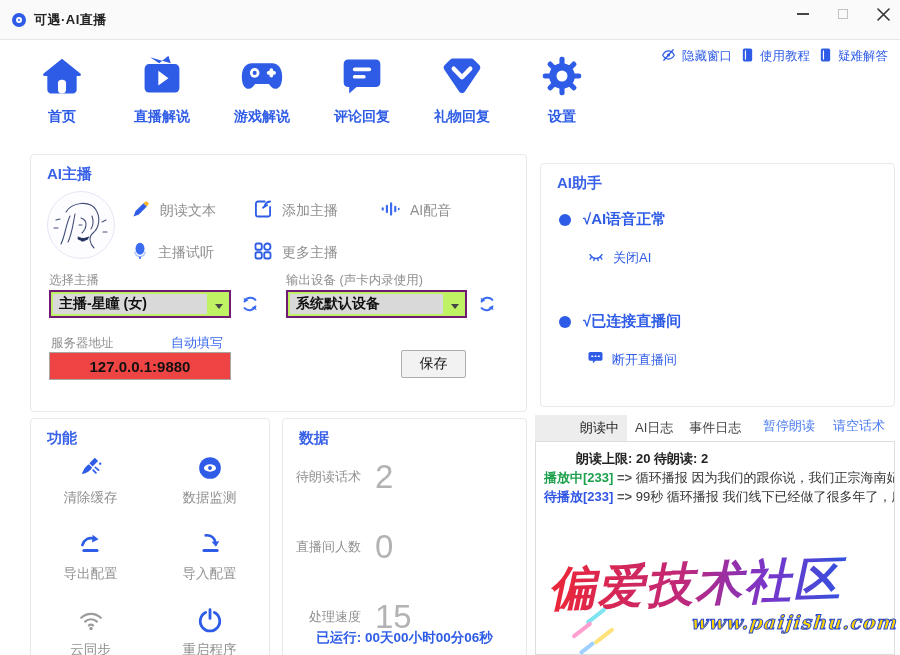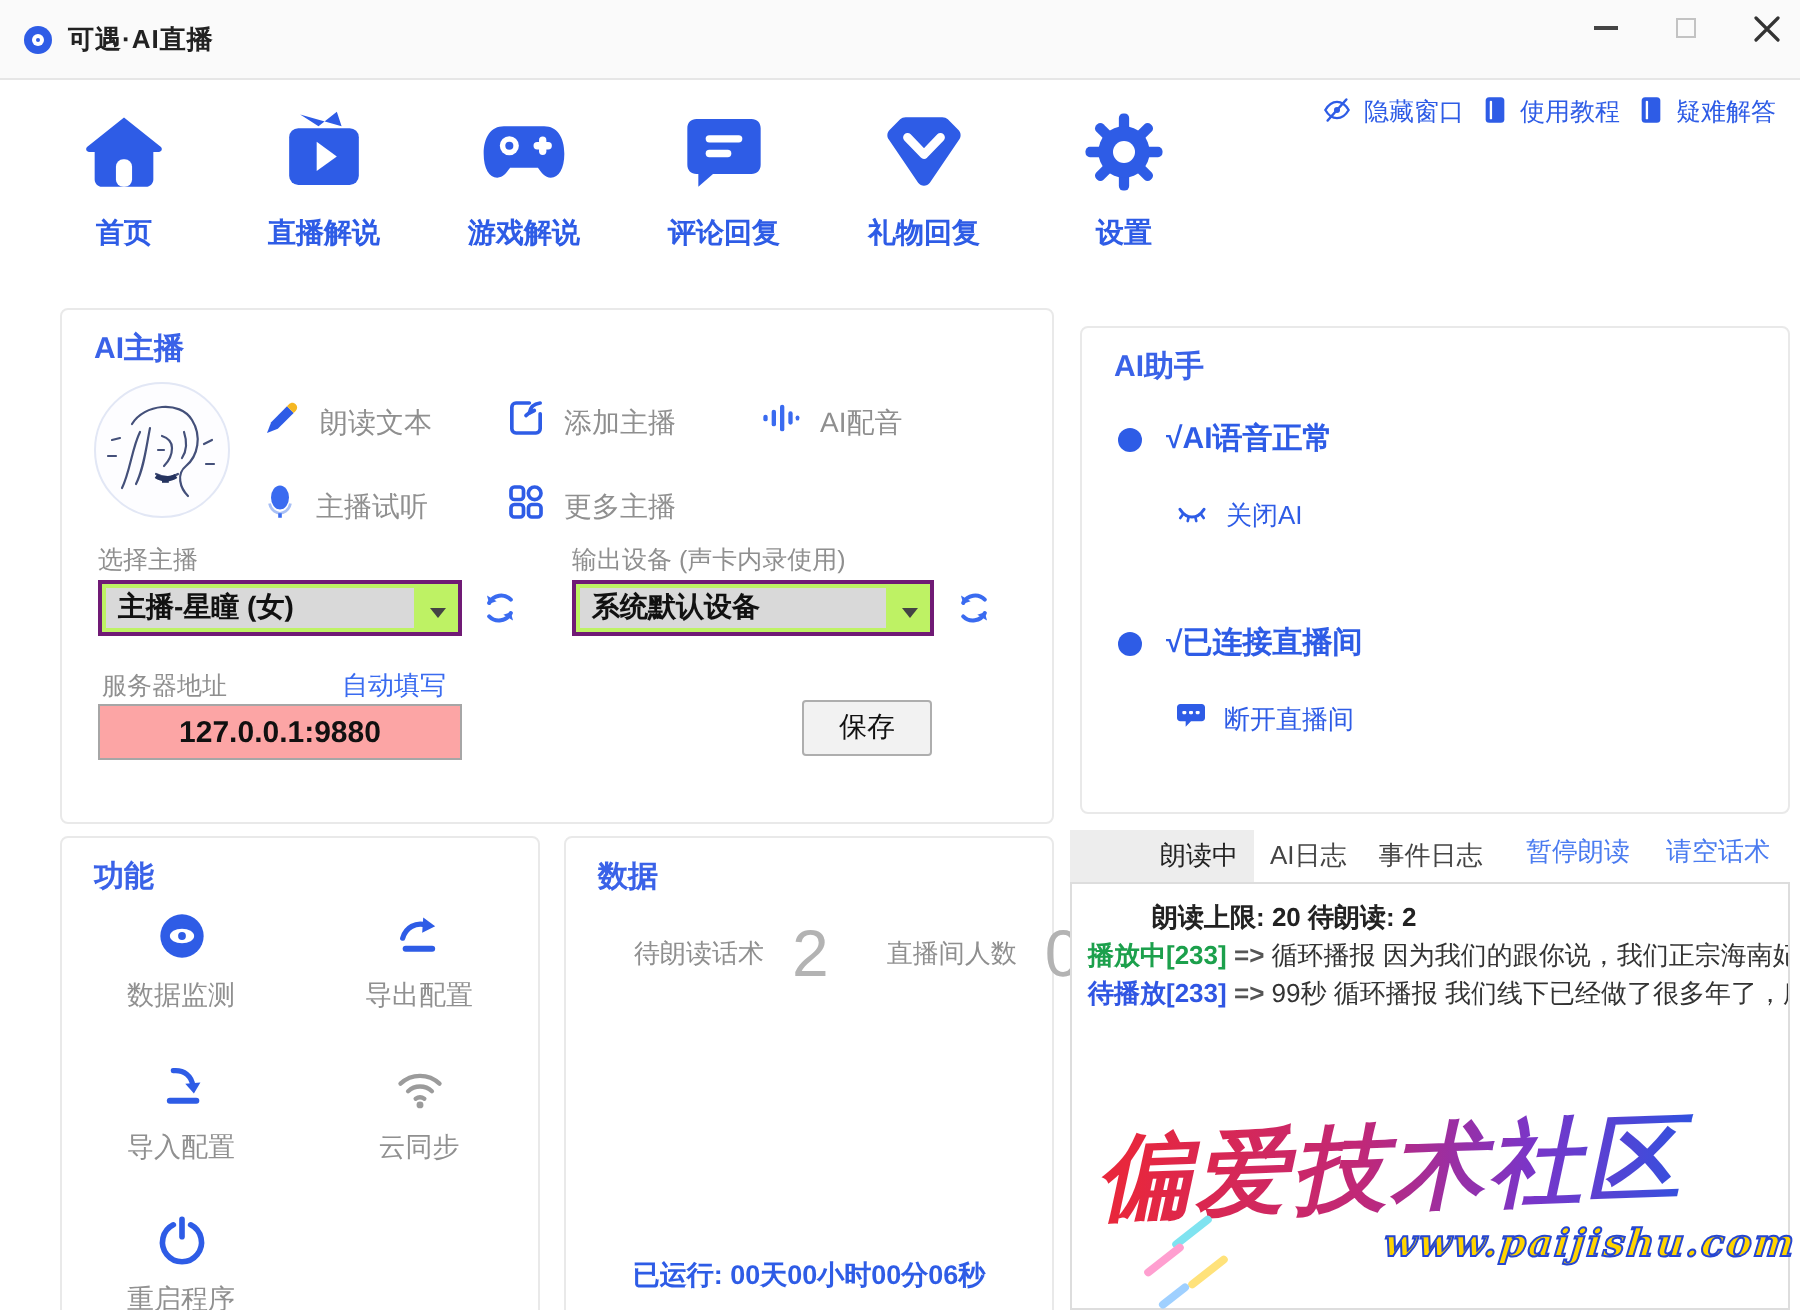--- a/index.html
+++ b/index.html
@@ -42,21 +42,21 @@
   .haction .hlabel { font-size:14px; color:#8f8f8f; }
   .flabel { position:absolute; font-size:12.5px; color:#8f8f8f; }
   .selectbox { position:absolute; width:182px; height:28px; background:#bef264; border:2px solid #701a75; cursor:pointer; }
   .selectbox .sel-hl { position:absolute; left:2px; top:2px; bottom:2px; right:22px; background:#d9d9d9;
     display:flex; align-items:center; padding-left:6px; font-size:14px; font-weight:bold; color:#111; white-space:nowrap; overflow:hidden; }
   .selectbox .chev { position:absolute; right:6px; top:12px; width:0; height:0;
     border-left:4.5px solid transparent; border-right:4.5px solid transparent; border-top:5px solid #444; }
   .refresh { position:absolute; width:26px; height:26px; cursor:pointer; display:flex; align-items:center; justify-content:center; }
   .autofill { position:absolute; font-size:13px; color:#3a6bf0; cursor:pointer; }
   .server-input { position:absolute; left:18px; top:197px; width:182px; height:28px; border:1px solid #a6a6a6;
-    text-align:center; font-size:15px; font-weight:bold; color:#111; font-family:"Liberation Sans",sans-serif; background:#fca5a5; }
+    text-align:center; font-size:15px; font-weight:bold; color:#111; font-family:"Liberation Sans",sans-serif; background:#ef4444; }
   .save-btn { position:absolute; left:370px; top:195px; width:65px; height:28px; background:#f2f2f2;
     border:1px solid #aeaeae; border-radius:2px; font-size:14px; color:#111; cursor:pointer;
     display:flex; align-items:center; justify-content:center; font-family:"Liberation Sans",sans-serif; }
 
   
   .p-assist { left:540px; top:29px; width:355px; height:244px; }
   .status-row { position:absolute; display:flex; align-items:center; gap:12px; }
   .status-dot { width:12px; height:12px; border-radius:50%; background:#2e5ce6; flex:0 0 auto; }
   .status-text { font-size:15px; font-weight:bold; color:#2e5ce6; }
   .sub-action { position:absolute; display:flex; align-items:center; gap:8px; cursor:pointer; }
@@ -65,21 +65,21 @@
   
   .p-func { left:30px; top:284px; width:240px; height:260px; }
   .func-grid { position:absolute; left:0; top:36px; width:100%; display:grid;
     grid-template-columns:1fr 1fr; row-gap:24px; }
   .func-item { display:flex; flex-direction:column; align-items:center; gap:8px; cursor:pointer; }
   .func-item .ficon { height:26px; display:flex; align-items:center; justify-content:center; }
   .func-item .flab { font-size:13.5px; color:#909090; }
 
   
   .p-data { left:282px; top:284px; width:245px; height:260px; }
-  .metrics { position:absolute; left:21px; top:40px; display:flex; flex-direction:row; gap:16px; }
+  .metrics { position:absolute; left:0; top:40px; display:flex; flex-direction:column; gap:34px; }
   .metric { display:flex; align-items:center; gap:14px; height:36px; }
   .metric .mlabel { width:78px; text-align:right; font-size:13px; color:#8f8f8f; }
   .metric .mvalue { font-size:33px; color:#b3b3b3; font-weight:400; }
   .uptime { position:absolute; left:0; top:210px; width:100%; text-align:center;
     font-size:13.5px; color:#2e5ce6; font-weight:600; }
 
   
   .logs { position:absolute; left:535px; top:281px; width:360px; height:240px; }
   .log-tabs { position:absolute; left:0; top:0; height:26px; display:flex; align-items:center; }
   .log-tab { font-size:13px; color:#444; padding:4px 8px; cursor:pointer; white-space:nowrap; }
@@ -390,20 +390,31 @@
         <span>断开直播间</span>
       </div>
     </section>
 
     <section class="panel p-func">
       <div class="panel-title">功能</div>
       <div class="func-grid">
         <div class="func-item">
           <span class="ficon">
             <svg width="26" height="26" viewBox="0 0 24 24">
+                <path fill="#2e5ce6" d="M15.5 2.5 L18.5 5.5 L13.5 10.5 L10.5 7.5 Z"></path>
+                <path fill="#2e5ce6" d="M10 8.5 L13 11.5 C11.5 14.5 8 17 3.5 17.5 C5 14 6.5 10.5 10 8.5 Z"></path>
+                <path d="M14 14 L16.5 16.5 M16 11.5 L19 14" stroke="#2e5ce6" stroke-width="1.6" stroke-linecap="round"></path>
+                <circle cx="20.5" cy="8" r="1.1" fill="#2e5ce6"></circle>
+              </svg>
+          </span>
+          <span class="flab">清除缓存</span>
+        </div>
+        <div class="func-item">
+          <span class="ficon">
+            <svg width="26" height="26" viewBox="0 0 24 24">
                 <circle cx="12" cy="12" r="10" fill="#2e5ce6"></circle>
                 <ellipse cx="12" cy="12" rx="5.6" ry="3.4" fill="#fff"></ellipse>
                 <circle cx="12" cy="12" r="1.8" fill="#2e5ce6"></circle>
               </svg>
           </span>
           <span class="flab">数据监测</span>
         </div>
         <div class="func-item">
           <span class="ficon">
             <svg width="26" height="26" viewBox="0 0 24 24">

